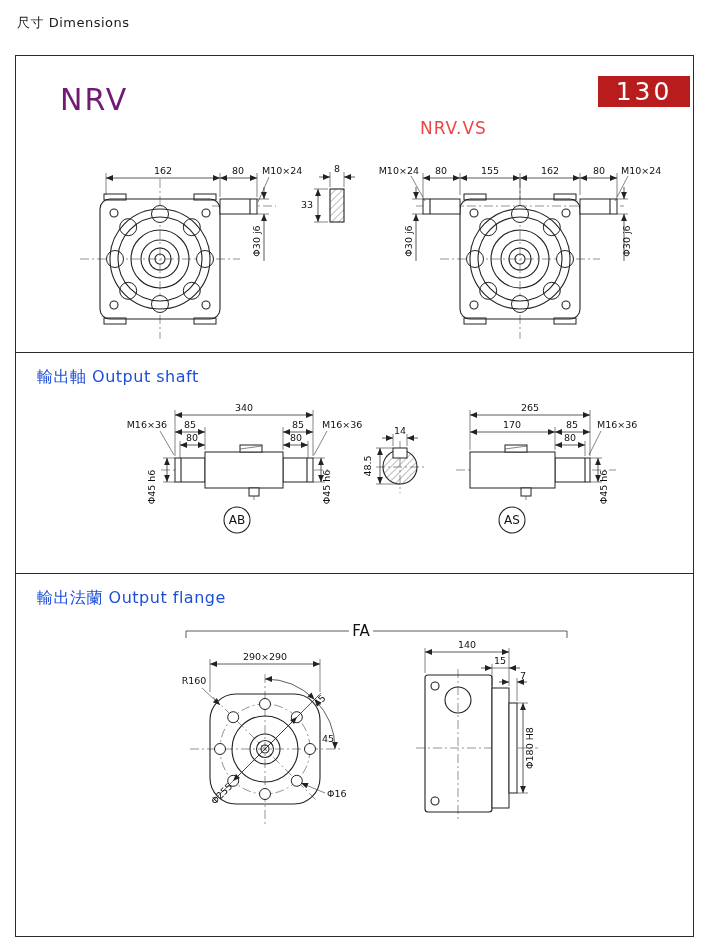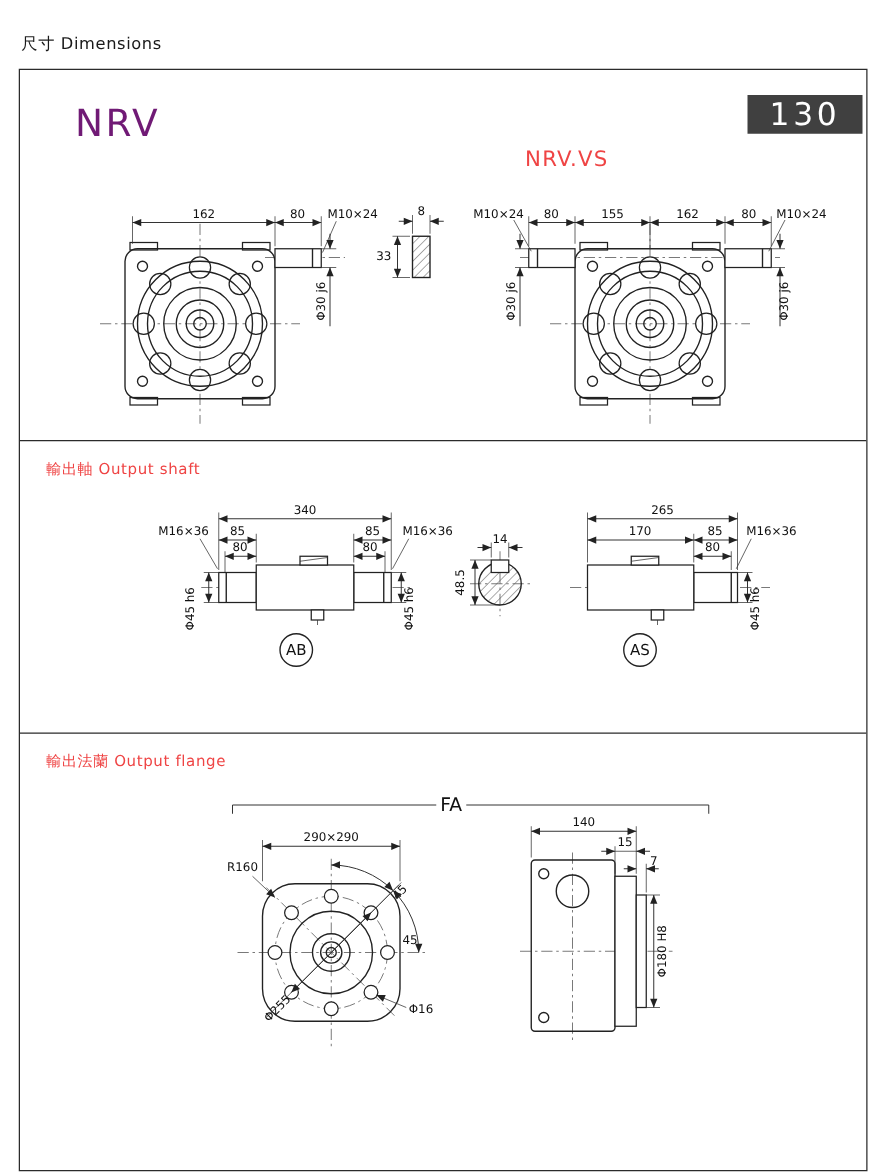--- a/index.html
+++ b/index.html
@@ -1,29 +1,29 @@
 <!DOCTYPE html>
 <html><head>
 <meta charset="utf-8">
 <style>
   *{margin:0;padding:0;box-sizing:border-box}
   html,body{background:#fff}
   body{width:708px;height:941px;position:relative;font-family:"DejaVu Sans","Liberation Sans",sans-serif;color:#1a1a1a;overflow:hidden}
-  .page-header{position:absolute;left:17px;top:26px;font-size:13px;letter-spacing:.5px}
+  .page-header{position:absolute;left:17px;top:14px;font-size:13px;letter-spacing:.5px}
   .sheet{position:absolute;left:15px;top:55px;width:679px;height:882px;border:1.5px solid #2b2b2b;background:#fff}
   .sec{position:absolute;left:0;width:100%}
   #sec1{top:0;height:296px}
   #sec2{top:296px;height:221px;border-top:1.5px solid #2b2b2b}
-  #sec3{top:530px;height:276px;border-top:1.5px solid #2b2b2b}
+  #sec3{top:517px;height:276px;border-top:1.5px solid #2b2b2b}
   .sec svg{position:absolute;left:0;top:0;display:block}
   .model{position:absolute;left:44px;top:26px;font-size:30px;letter-spacing:2px;color:#701a75}
-  .badge{position:absolute;left:582px;top:20px;width:92px;height:31px;background:#404040;color:#fff;
+  .badge{position:absolute;left:582px;top:20px;width:92px;height:31px;background:#b91c1c;color:#fff;
          font-size:25px;display:flex;align-items:center;justify-content:center;letter-spacing:3px}
   .variant{position:absolute;left:404px;top:62px;font-size:17px;letter-spacing:1px;color:#ef4444}
-  .seclabel{position:absolute;left:21px;top:14px;font-size:12px;color:#ef4444;letter-spacing:.5px}
+  .seclabel{position:absolute;left:21px;top:14px;font-size:16px;color:#1d4ed8;letter-spacing:.5px}
   
   svg text{font-family:"DejaVu Sans","Liberation Sans",sans-serif;font-size:9.5px;fill:#111;text-anchor:middle}
   svg text.big{font-size:15px}
   svg text.tag{font-size:12px}
   svg text.ta-s{text-anchor:start}
   svg text.ta-e{text-anchor:end}
   .ol{stroke:#222;stroke-width:1.1;fill:none}
   .olw{stroke:#222;stroke-width:1;fill:#fff}
   .hat{stroke:#222;stroke-width:1.1;fill:url(#hatch)}
   .cl{stroke:#666;stroke-width:.7;fill:none;stroke-dasharray:9 3 2 3}

